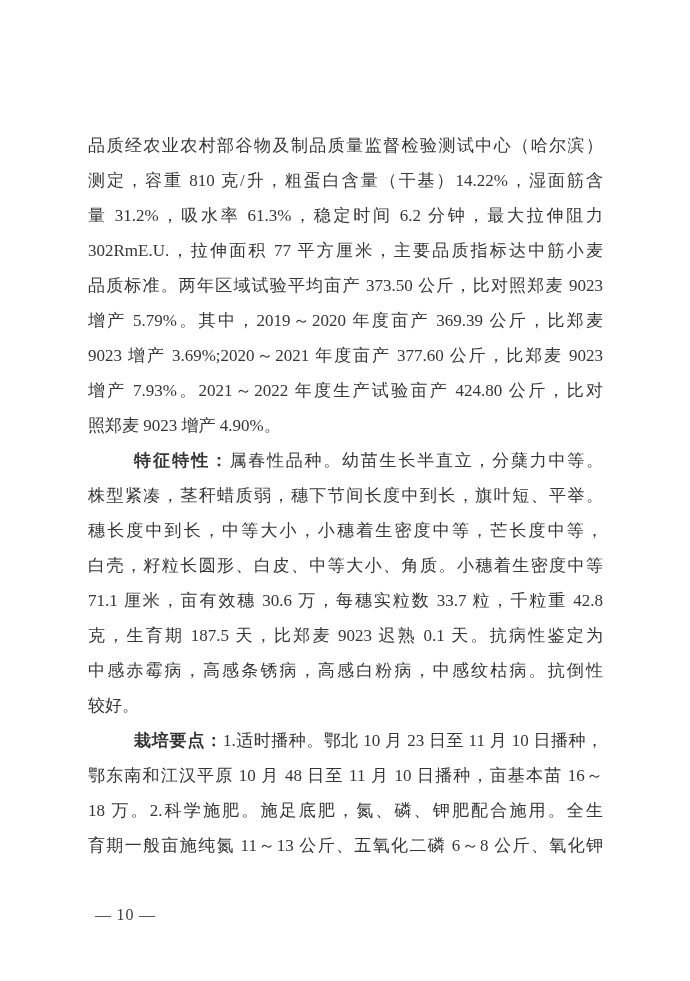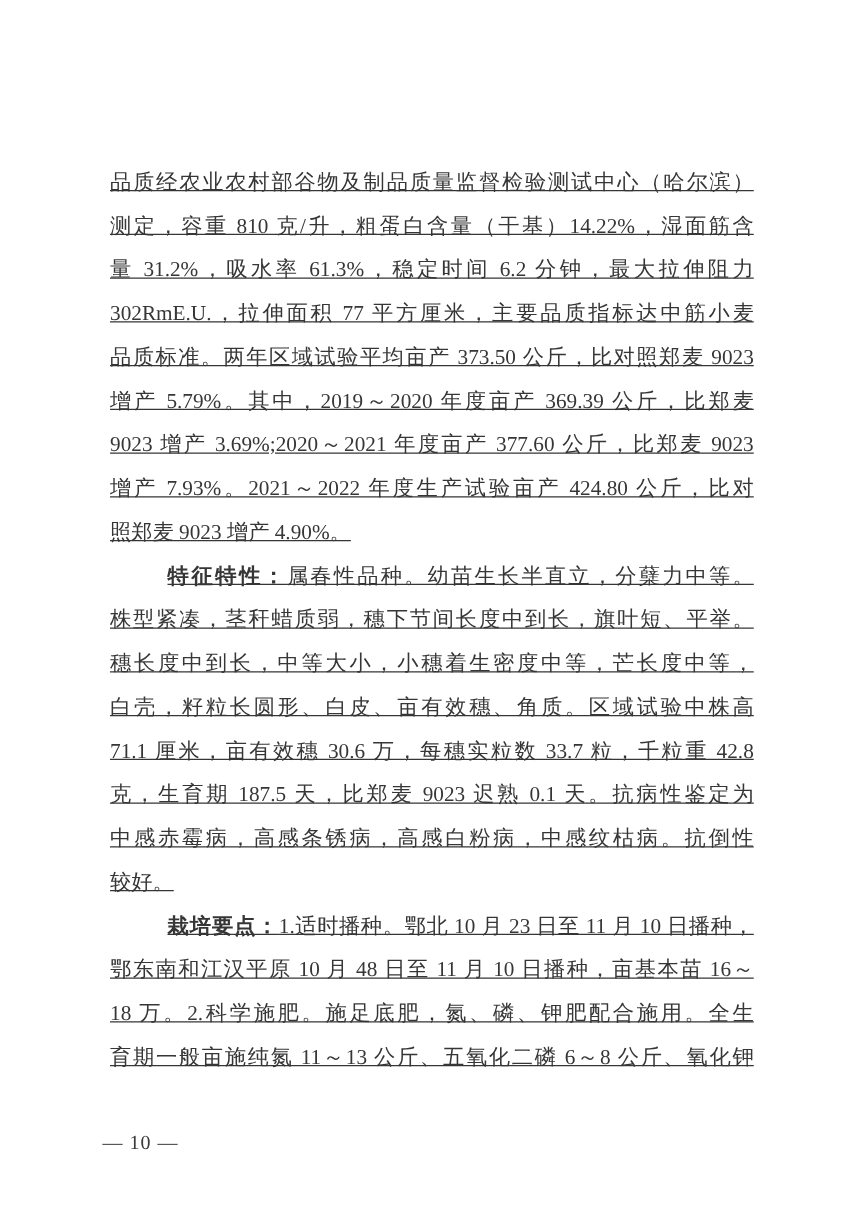--- a/index.html
+++ b/index.html
@@ -14,21 +14,20 @@
     background: #ffffff;
     overflow: hidden;
     font-family: "Liberation Serif", "DejaVu Serif", serif;
     color: #363636;
   }
   .text-body {
     position: absolute;
     left: 88px;
     top: 128px;
     width: 515px;
-    text-decoration: underline;
   }
   .line {
     font-size: 17px;
     line-height: 35px;
     height: 35px;
     white-space: nowrap;
     text-align: justify;
     text-align-last: justify;
     overflow: visible;
   }
@@ -39,21 +38,21 @@
   .line.indent {
     text-indent: 2em;
   }
   .line .b {
     font-weight: bold;
     letter-spacing: 0.02em;
     padding-left: 12px;
   }
   .page-number {
     position: absolute;
-    left: 82px;
+    left: 95px;
     top: 903px;
     font-size: 16px;
     line-height: 24px;
     color: #3a3a3a;
     letter-spacing: 0.05em;
   }
 </style>
 </head>
 <body>
 
@@ -64,21 +63,21 @@
       <div class="line">量 31.2%，吸水率 61.3%，稳定时间 6.2 分钟，最大拉伸阻力</div>
       <div class="line">302RmE.U.，拉伸面积 77 平方厘米，主要品质指标达中筋小麦</div>
       <div class="line">品质标准。两年区域试验平均亩产 373.50 公斤，比对照郑麦 9023</div>
       <div class="line">增产 5.79%。其中，2019～2020 年度亩产 369.39 公斤，比郑麦</div>
       <div class="line">9023 增产 3.69%;2020～2021 年度亩产 377.60 公斤，比郑麦 9023</div>
       <div class="line">增产 7.93%。2021～2022 年度生产试验亩产 424.80 公斤，比对</div>
       <div class="line no-just">照郑麦 9023 增产 4.90%。</div>
       <div class="line indent"><span class="b">特征特性：</span>属春性品种。幼苗生长半直立，分蘖力中等。</div>
       <div class="line">株型紧凑，茎秆蜡质弱，穗下节间长度中到长，旗叶短、平举。</div>
       <div class="line">穗长度中到长，中等大小，小穗着生密度中等，芒长度中等，</div>
-      <div class="line">白壳，籽粒长圆形、白皮、亩有效穗、角质。区域试验中株高</div>
+      <div class="line">白壳，籽粒长圆形、白皮、中等大小、角质。小穗着生密度中等</div>
       <div class="line">71.1 厘米，亩有效穗 30.6 万，每穗实粒数 33.7 粒，千粒重 42.8</div>
       <div class="line">克，生育期 187.5 天，比郑麦 9023 迟熟 0.1 天。抗病性鉴定为</div>
       <div class="line">中感赤霉病，高感条锈病，高感白粉病，中感纹枯病。抗倒性</div>
       <div class="line no-just">较好。</div>
       <div class="line indent"><span class="b">栽培要点：</span>1.适时播种。鄂北 10 月 23 日至 11 月 10 日播种，</div>
       <div class="line">鄂东南和江汉平原 10 月 48 日至 11 月 10 日播种，亩基本苗 16～</div>
       <div class="line">18 万。2.科学施肥。施足底肥，氮、磷、钾肥配合施用。全生</div>
       <div class="line">育期一般亩施纯氮 11～13 公斤、五氧化二磷 6～8 公斤、氧化钾</div>
     </div>
   <div class="page-number">— 10 —</div>

